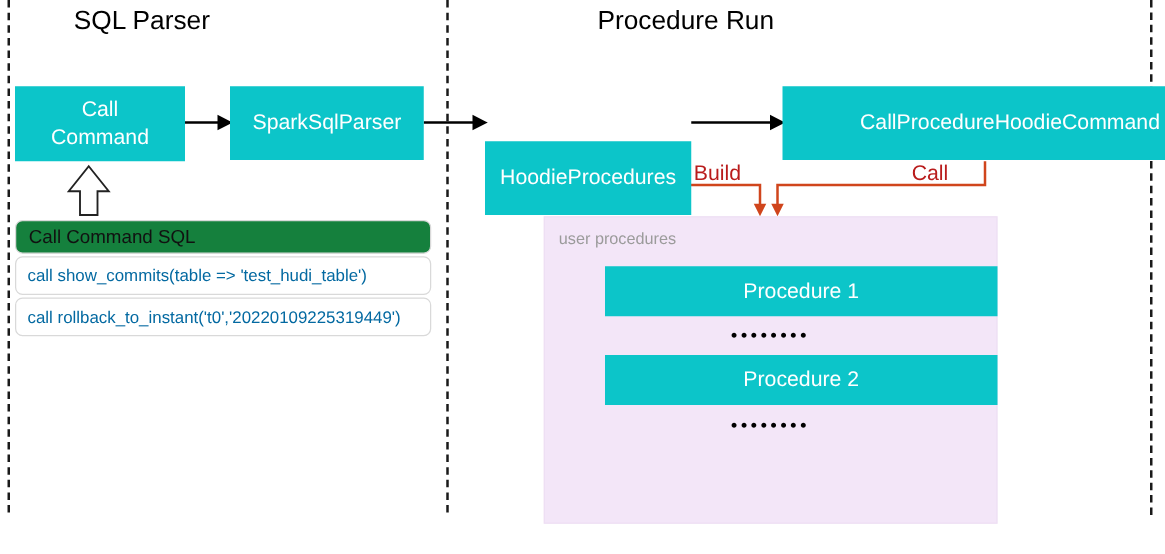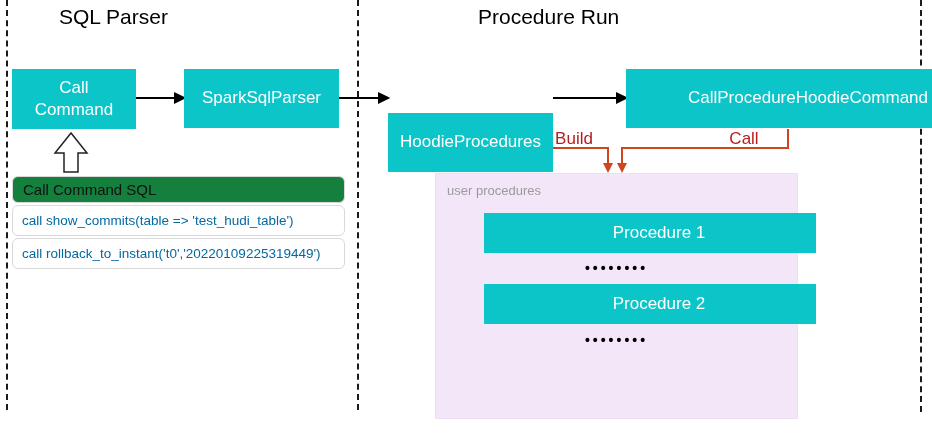--- a/index.html
+++ b/index.html
@@ -27,21 +27,21 @@
     font-size:13.5px;color:#0369a1;white-space:nowrap;overflow:hidden;
   }
   
   .user-procs{
     position:absolute;left:435px;top:173px;width:363px;height:246px;
     background:var(--lavender,#f3e6f8);border:1px solid #eedff4;box-sizing:border-box;
   }
   .user-procs-label{position:absolute;left:11px;top:9px;font-size:13px;color:#9b9b9b;}
   .proc-box{
     position:absolute;left:48px;width:314px;height:40px;display:flex;align-items:center;justify-content:center;
-    background:var(--teal,#0cc5c9);color:#fff;font-size:17px;padding-left:18px;
+    background:var(--teal,#0cc5c9);color:#fff;font-size:17px;
   }
   .dots-row{
     position:absolute;left:0;width:100%;height:20px;line-height:20px;text-align:center;
     font-size:14px;font-weight:bold;letter-spacing:3px;color:#000;
   }
 </style>
 </head>
 <body>
 
 <div class="canvas">
@@ -69,21 +69,21 @@
       <path d="M788 129 V148 H622 V164"></path>
     </g>
     <g style="fill:var(--orange,#d0451c)" stroke="none">
       <polygon points="608,173 603,163 613,163"></polygon>
       <polygon points="622,173 617,163 627,163"></polygon>
     </g>
 
     <polygon points="71,133 87,153 78,153 78,172 64,172 64,153 55,153" fill="#fff" stroke="#222" stroke-width="1.5"></polygon>
   </svg>
 
-  <div class="node" style="left:12px;top:69px;width:124px;height:60px;padding:0 14px;box-sizing:border-box;">Call Command</div>
+  <div class="node" style="left:12px;top:69px;width:136px;height:60px;padding:0 14px;box-sizing:border-box;">Call Command</div>
   <div class="node" style="left:184px;top:69px;width:155px;height:59px;">SparkSqlParser</div>
   <div class="node" style="left:388px;top:69px;width:165px;height:59px;margin-top:44px;">HoodieProcedures</div>
   <div class="node" style="left:626px;top:69px;width:292px;height:59px;padding-left:36px;">CallProcedureHoodieCommand</div>
 
   <div class="edge-label" style="left:574px;top:129px;">Build</div>
   <div class="edge-label" style="left:744px;top:129px;">Call</div>
 
   <div class="sql-panel">
     <div class="sql-header">Call Command SQL</div>
     <div class="sql-row">call show_commits(table =&gt; 'test_hudi_table')</div>

